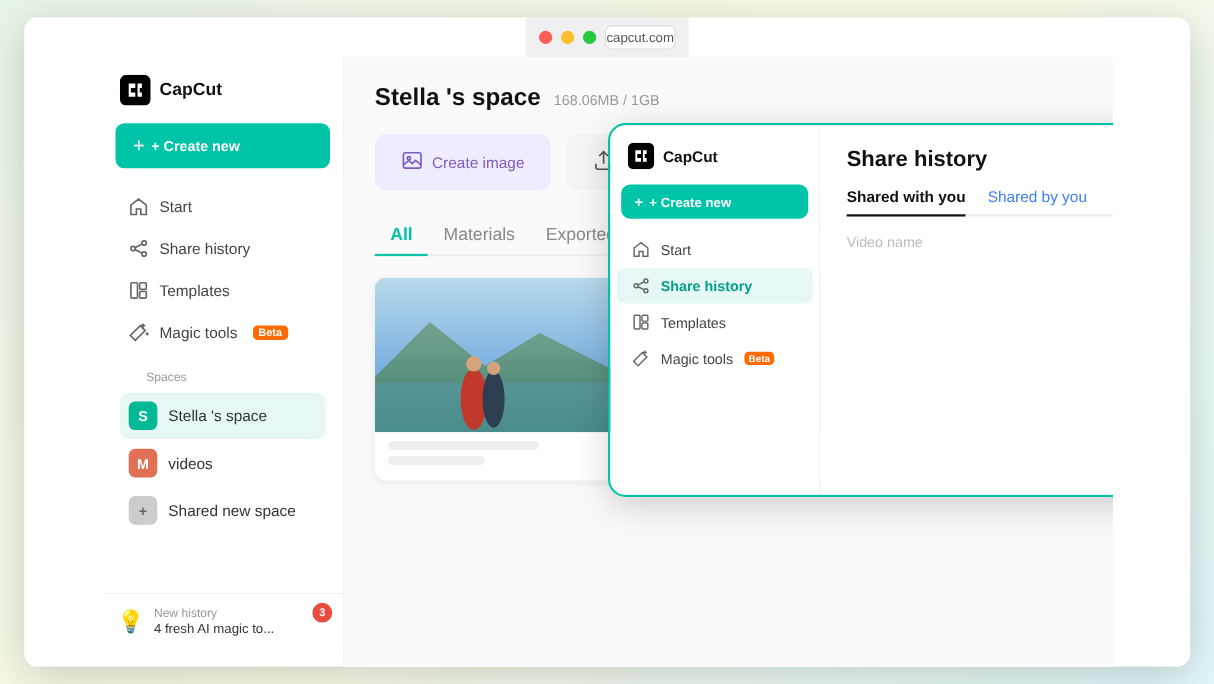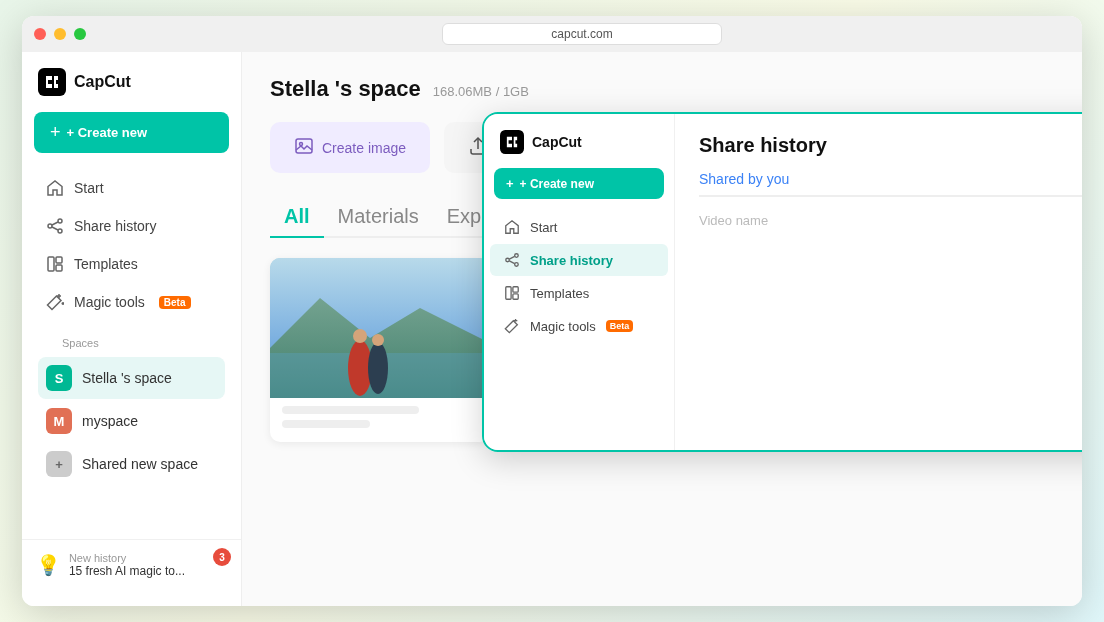--- a/index.html
+++ b/index.html
@@ -16,20 +16,21 @@
 
     .browser-window {
       width: 1060px;
       height: 590px;
       background: #fff;
       border-radius: 12px;
       box-shadow: 0 8px 40px rgba(0,0,0,0.18);
       overflow: hidden;
       display: flex;
       flex-direction: column;
+      align-items: center;
     }
 
     .browser-titlebar {
       background: #f0f0f0;
       height: 36px;
       display: flex;
       align-items: center;
       padding: 0 12px;
       gap: 8px;
       flex-shrink: 0;
@@ -293,21 +294,21 @@
     
     .tabs {
       display: flex;
       gap: 0;
       border-bottom: 2px solid #eee;
       margin-bottom: 20px;
     }
 
     .tab {
       padding: 8px 14px;
-      font-size: 20px;
+      font-size: 16px;
       color: #888;
       cursor: pointer;
       border-bottom: 2px solid transparent;
       margin-bottom: -2px;
     }
 
     .tab.active {
       color: #00c4a7;
       border-bottom: 2px solid #00c4a7;
       font-weight: 600;
@@ -557,34 +558,34 @@
       <div class="spaces-section">
         <div class="spaces-label">Spaces</div>
 
         <div class="space-item active">
           <div class="space-avatar green">S</div>
           <span>Stella 's space</span>
         </div>
 
         <div class="space-item">
           <div class="space-avatar orange">M</div>
-          <span>myspace</span>
+          <span>videos</span>
         </div>
 
         <div class="space-item">
           <div class="space-avatar gray">+</div>
           <span>Shared new space</span>
         </div>
       </div>
 
       <div class="new-features-bar">
         <span class="new-features-icon">💡</span>
         <div>
           <div style="font-size:11px;color:#999;">New history</div>
-          <div style="font-size:12px;color:#333;font-weight:500;">15 fresh AI magic to...</div>
+          <div style="font-size:12px;color:#333;font-weight:500;">4 fresh AI magic to...</div>
         </div>
         <div class="new-features-badge">3</div>
       </div>
     </aside>
 
     <main class="main-content">
       <div class="page-header">
         <h1 class="page-title">Stella 's space</h1>
         <span class="storage-info">168.06MB / 1GB</span>
       </div>
@@ -755,20 +756,21 @@
             </svg>
             <span>Magic tools</span>
             <span class="popup-beta-badge">Beta</span>
           </div>
         </div>
 
         <div class="popup-main">
           <h2 class="popup-title">Share history</h2>
 
           <div class="popup-tabs">
+            <div class="popup-tab active">Shared with you</div>
             <div class="popup-tab">Shared by you</div>
           </div>
 
           <div class="popup-field-label">Video name</div>
         </div>
       </div>
 
     </main>
   </div>
 </div>

